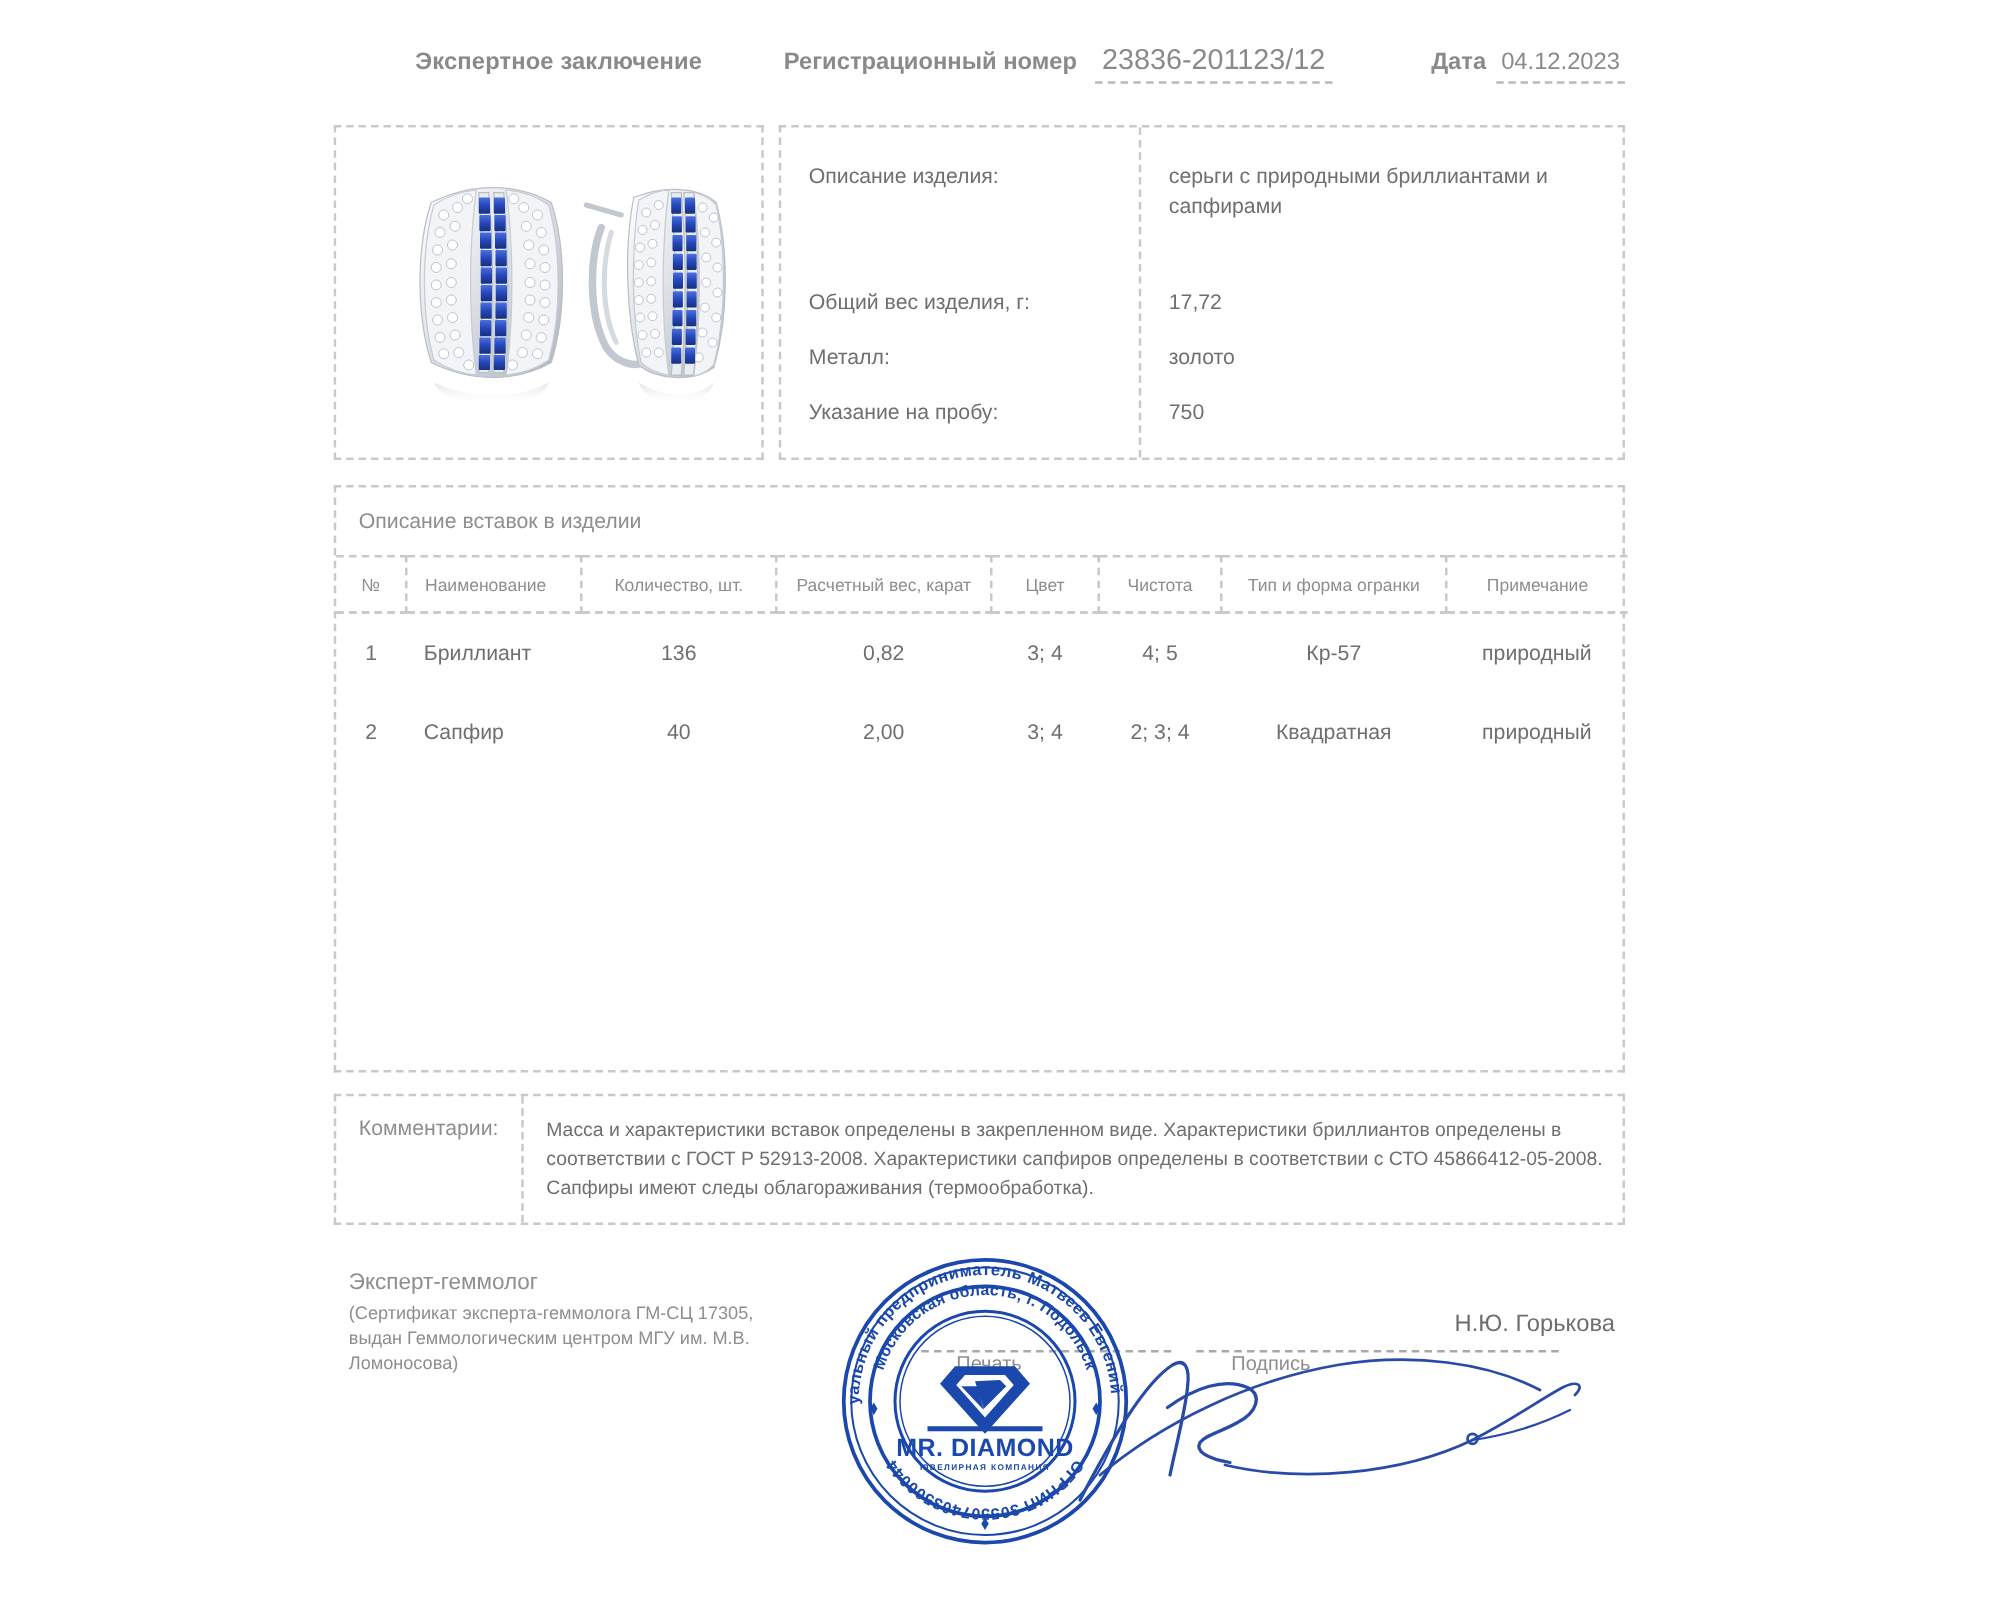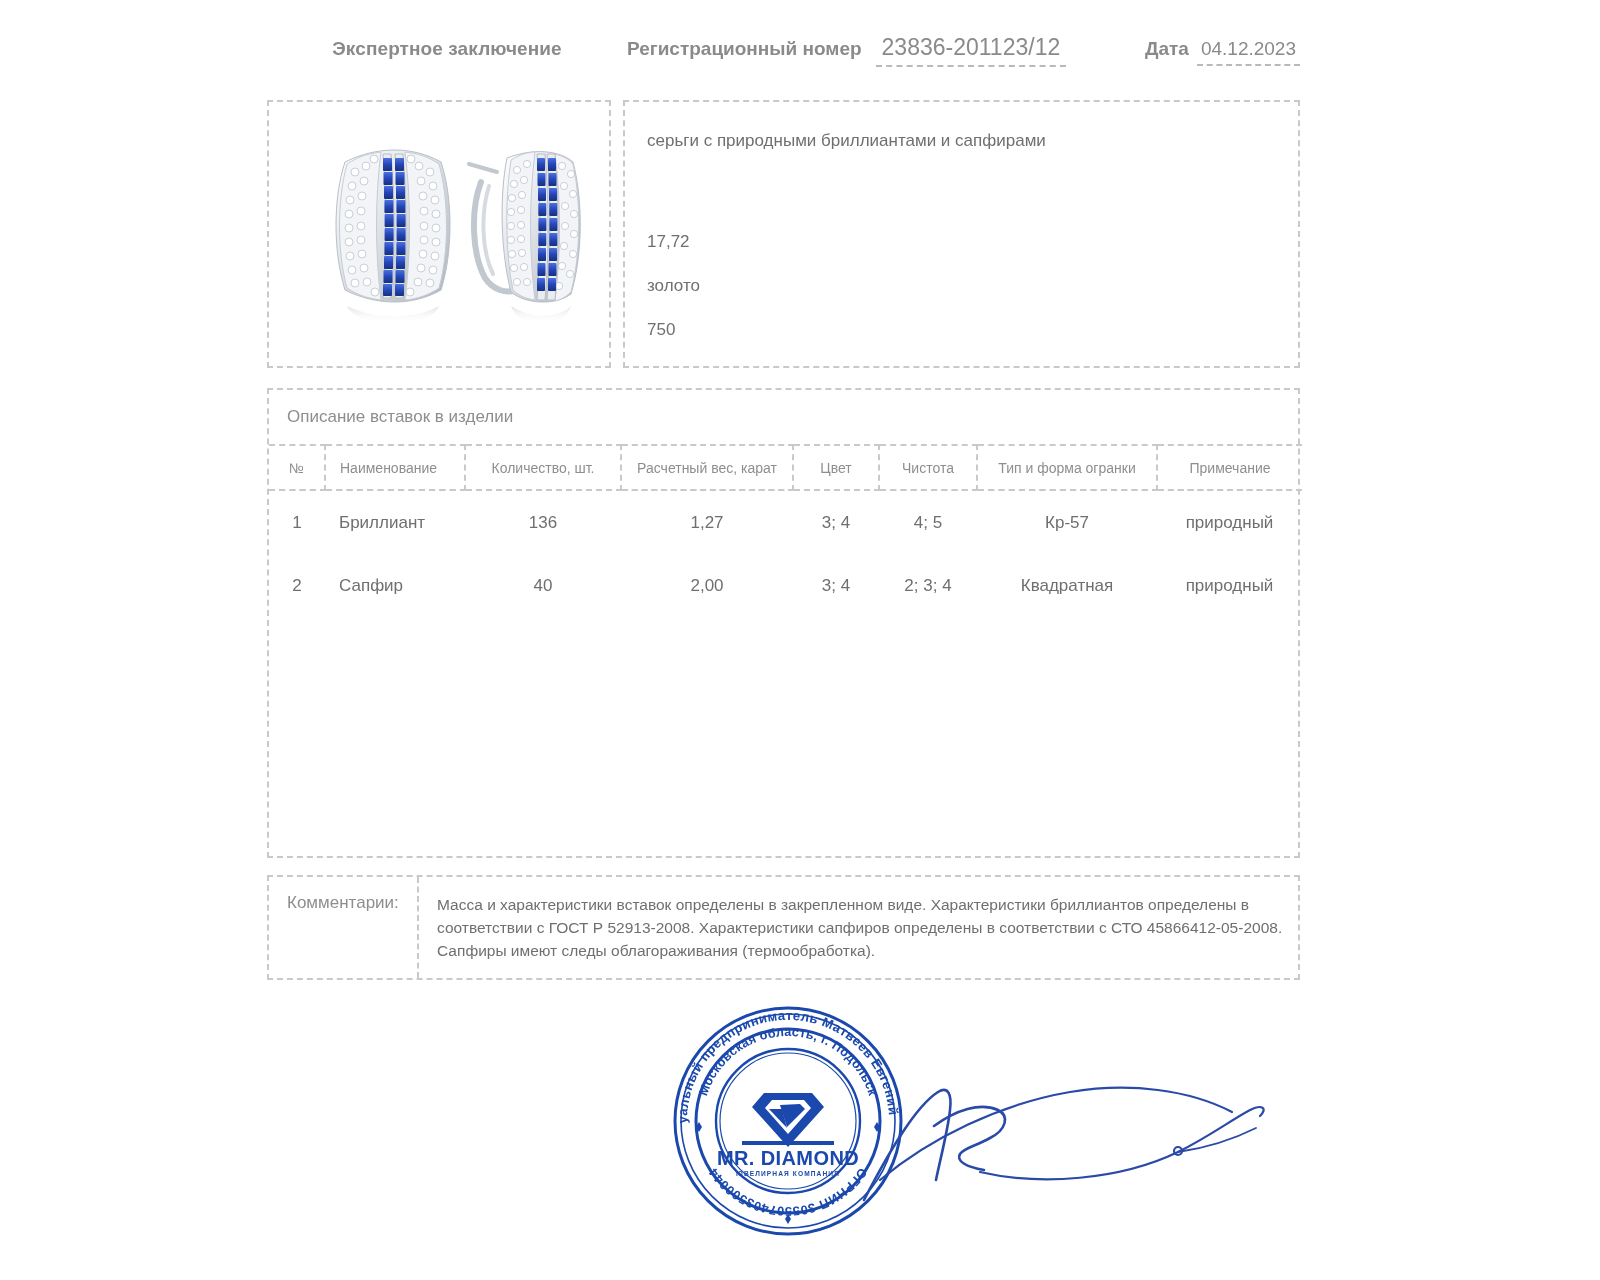--- a/index.html
+++ b/index.html
@@ -477,20 +477,26 @@
             <rect x="82" y="106" width="8" height="13" rx="1"></rect>
             <rect x="81.5" y="121" width="8" height="13" rx="1"></rect>
             <rect x="81" y="136" width="8" height="13" rx="1"></rect>
           </g>
           <path d="M44 164 C 66 178, 92 176, 104 164 C 96 188, 52 188, 44 164 Z" fill="url(#gFade)"></path>
         </g>
       </svg>
     </div>
 
     <div class="info-box">
+      <div class="info-labels">
+        <div class="lbl r1">Описание изделия:</div>
+        <div class="lbl r2">Общий вес изделия, г:</div>
+        <div class="lbl r3">Металл:</div>
+        <div class="lbl r4">Указание на пробу:</div>
+      </div>
       <div class="info-values">
         <div class="val r1">серьги с природными бриллиантами и сапфирами</div>
         <div class="val r2">17,72</div>
         <div class="val r3">золото</div>
         <div class="val r4">750</div>
       </div>
     </div>
   </div>
 
   <div class="inserts">
@@ -506,21 +512,21 @@
           <th class="c-clar">Чистота</th>
           <th class="c-cut">Тип и форма огранки</th>
           <th class="c-note">Примечание</th>
         </tr>
       </thead>
       <tbody>
         <tr>
           <td class="c-num">1</td>
           <td class="c-name">Бриллиант</td>
           <td class="c-qty">136</td>
-          <td class="c-wt">1,27</td>
+          <td class="c-wt">0,82</td>
           <td class="c-color">3; 4</td>
           <td class="c-clar">4; 5</td>
           <td class="c-cut">Кр-57</td>
           <td class="c-note">природный</td>
         </tr>
         <tr>
           <td class="c-num">2</td>
           <td class="c-name">Сапфир</td>
           <td class="c-qty">40</td>
           <td class="c-wt">2,00</td>
@@ -531,20 +537,29 @@
         </tr>
       </tbody>
     </table>
   </div>
 
   <div class="comments">
     <div class="comments-label">Комментарии:</div>
     <div class="comments-text">Масса и характеристики вставок определены в закрепленном виде. Характеристики бриллиантов определены в соответствии с ГОСТ Р 52913-2008. Характеристики сапфиров определены в соответствии с СТО 45866412-05-2008. Сапфиры имеют следы облагораживания (термообработка).</div>
   </div>
 
+  <div class="footer">
+    <div class="expert-title">Эксперт-геммолог</div>
+    <div class="expert-cert">(Сертификат эксперта-геммолога ГМ-СЦ 17305, выдан Геммологическим центром МГУ им. М.В. Ломоносова)</div>
+    <div class="seal-line"></div>
+    <div class="seal-label">Печать</div>
+    <div class="sign-line"></div>
+    <div class="sign-label">Подпись</div>
+    <div class="expert-name">Н.Ю. Горькова</div>
+  </div>
 
   <svg class="stamp" viewBox="0 0 240 240">
     <defs>
       <path id="arcOuterTop" d="M 120 120 m -101 0 a 101 101 0 1 1 202 0" fill="none"></path>
       <path id="arcOuterBottom" d="M 120 120 m 101 0 a 101 101 0 1 1 -202 0" fill="none"></path>
       <path id="arcInnerTop" d="M 120 120 m -85 0 a 85 85 0 1 1 170 0" fill="none"></path>
       <path id="arcInnerBottom" d="M 120 120 m 86 0 a 86 86 0 1 1 -172 0" fill="none"></path>
     </defs>
     <g stroke="#1a48ad" fill="none">
       <circle cx="120" cy="120" r="113" stroke-width="3"></circle>

